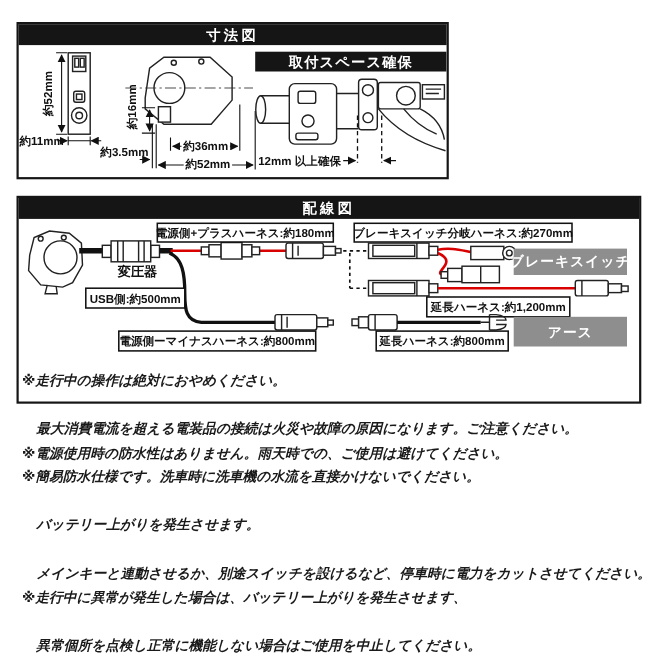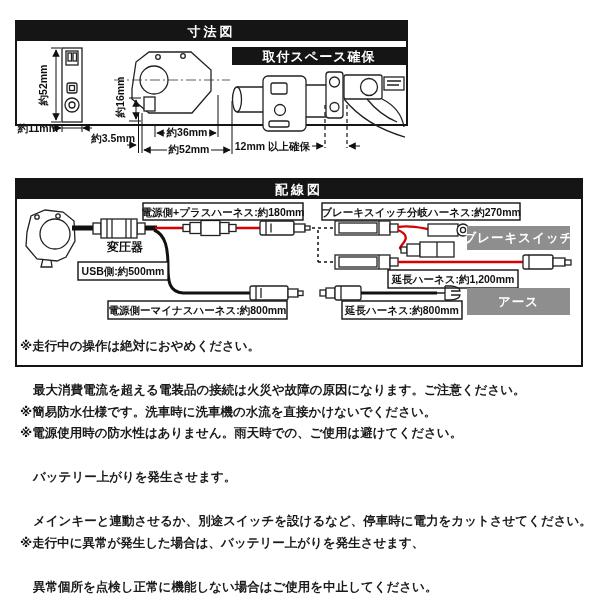--- a/index.html
+++ b/index.html
@@ -2,23 +2,23 @@
 <html><head>
 <meta charset="utf-8">
 <style>
   html,body{margin:0;padding:0;background:#fff;}
   .canvas{position:relative;width:600px;height:600px;background:#fff;overflow:hidden;
           font-family:"Liberation Sans","DejaVu Sans",sans-serif;color:#111;}
   .box{position:absolute;border:2px solid #151515;background:#fff;box-sizing:border-box;}
   .box-title{height:19px;background:#151515;color:#fff;font-weight:bold;font-size:13px;
              line-height:19px;text-align:center;letter-spacing:3px;}
   .box svg{display:block;}
-  .dim-box{left:15px;top:20px;width:393px;height:106px;}
+  .dim-box{left:15px;top:20px;width:393px;height:143px;}
   .wire-box{left:15px;top:178px;width:568px;height:189px;}
-  .notes{position:absolute;left:20px;top:336px;width:572px;}
+  .notes{position:absolute;left:20px;top:336px;width:572px;font-style:italic;}
   .note{font-size:12.5px;font-weight:bold;line-height:21.8px;white-space:nowrap;color:#1a1a1a;}
   .note.indent{padding-left:13px;margin-top:22px;}
 
   
   .ln{stroke:#222;stroke-width:1.3;fill:none;}
   .fillw{fill:#fff;}
   .thick{stroke:#111;stroke-width:5;fill:none;}
   .blk3{stroke:#111;stroke-width:3;fill:none;}
   .redw{stroke:#d90000;stroke-width:2.4;fill:none;}
   .dash{stroke:#111;stroke-width:1.5;fill:none;stroke-dasharray:3 3;}
@@ -244,21 +244,21 @@
       <rect class="lblbox" x="325" y="102" width="120" height="18"></rect>
       <text class="lbltx" x="385" y="115">延長ハーネス:約800mm</text>
       <rect class="graybox" x="450" y="89" width="103" height="27"></rect>
       <text class="graytx" x="501.5" y="107">アース</text>
     </svg>
   </section>
 
   <div class="notes">
     <div class="note">※走行中の操作は絶対におやめください。</div>
     <div class="note indent">最大消費電流を超える電装品の接続は火災や故障の原因になります。ご注意ください。</div>
+    <div class="note">※電源使用時の防水性はありません。雨天時での、ご使用は避けてください。</div>
     <div class="note">※簡易防水仕様です。洗車時に洗車機の水流を直接かけないでください。</div>
-    <div class="note">※電源使用時の防水性はありません。雨天時での、ご使用は避けてください。</div>
     <div class="note indent">バッテリー上がりを発生させます。</div>
     <div class="note indent">メインキーと連動させるか、別途スイッチを設けるなど、停車時に電力をカットさせてください。</div>
     <div class="note">※走行中に異常が発生した場合は、バッテリー上がりを発生させます、</div>
     <div class="note indent">異常個所を点検し正常に機能しない場合はご使用を中止してください。</div>
   </div>
 
 </div>
 
 </body></html>

